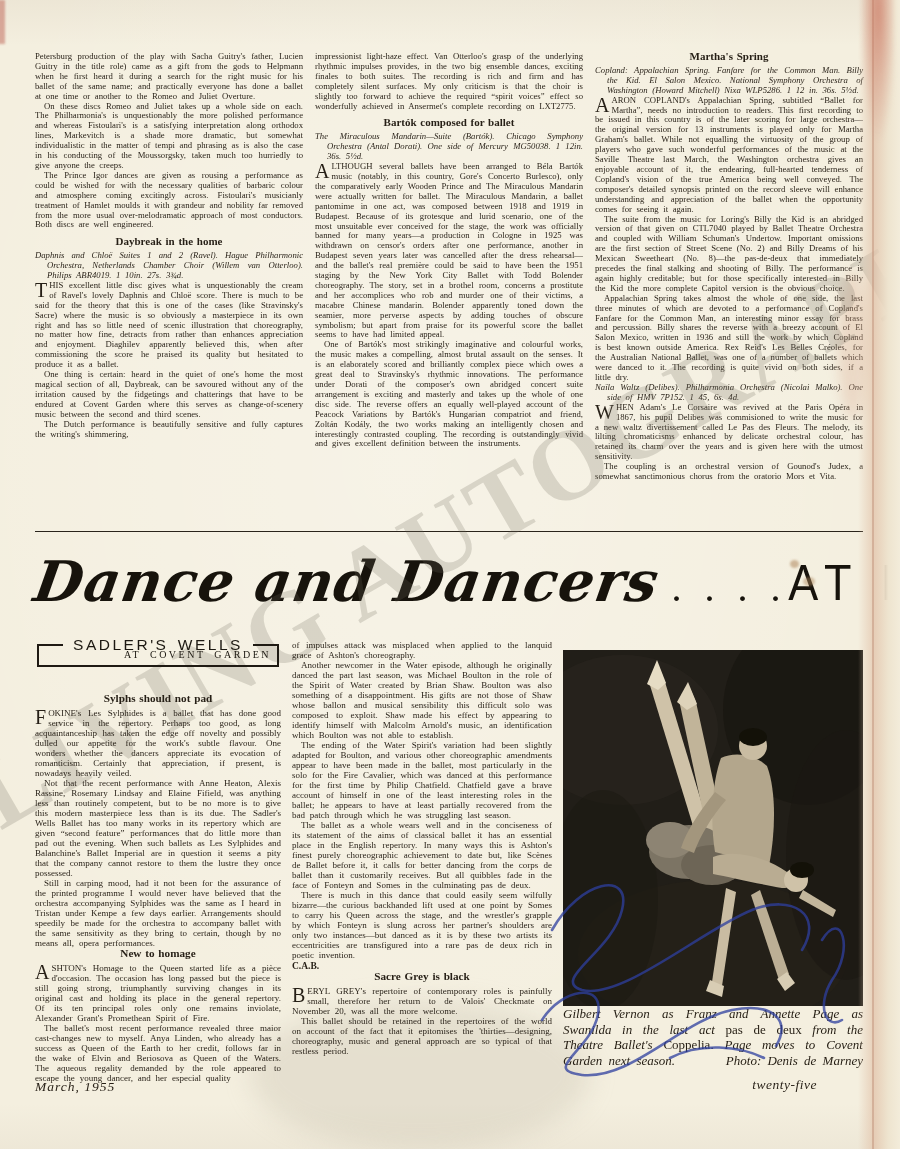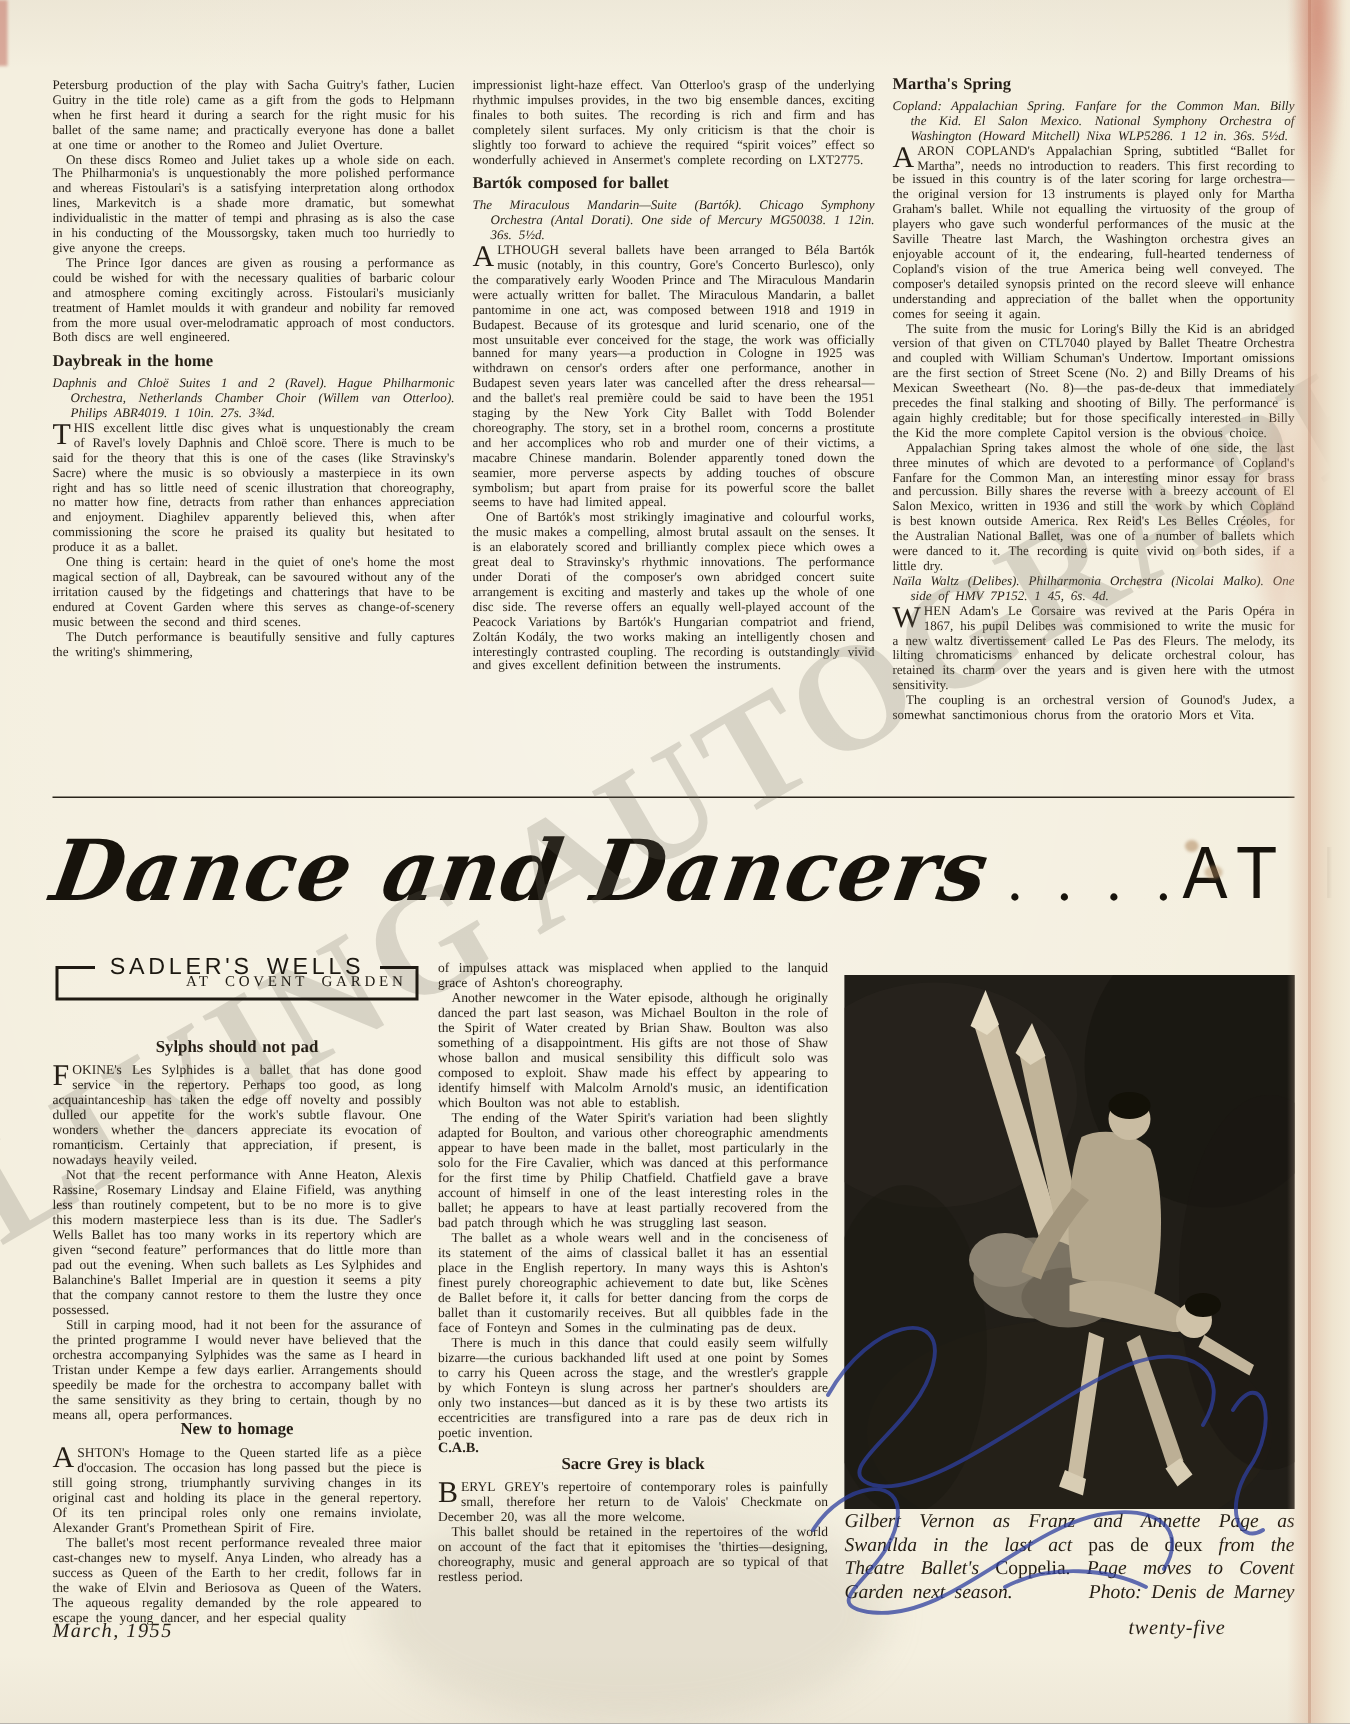--- a/index.html
+++ b/index.html
@@ -8,21 +8,21 @@
   .page::before{content:"";position:absolute;inset:0;
         background:radial-gradient(ellipse at 45% 40%, rgba(255,255,255,.25), rgba(0,0,0,0) 70%),
                    linear-gradient(180deg, rgba(120,90,60,.06), rgba(0,0,0,0) 4%, rgba(0,0,0,0) 96%, rgba(120,90,60,.05));
         pointer-events:none;z-index:1;}
 
   
   .top{position:absolute;left:35px;top:52px;width:828px;display:flex;gap:12px;z-index:2;}
   .col{width:268px;font-size:8.7px;line-height:9.9px;text-align:justify;word-spacing:2.4px;}
   .col p{margin:0;}
   .col p.ind{text-indent:9px;}
-  .rec-head{font-weight:bold;font-size:11px;margin:7px 0 4px;word-spacing:1px;}
+  .rec-head{text-align:center;font-weight:bold;font-size:11px;margin:7px 0 4px;word-spacing:1px;}
   .listing{font-style:italic;padding-left:12px;text-indent:-12px;margin-bottom:1px;}
   .dropcap{float:left;font-size:20px;line-height:17px;padding:1px 2px 0 0;}
 
   
   .rule-top{position:absolute;left:35px;top:531px;width:828px;border-top:1.7px solid #2a241b;z-index:2;}
   .banner{position:absolute;left:35px;top:548px;width:828px;height:78px;display:flex;align-items:baseline;z-index:2;}
   .script-title{font-family:"DejaVu Serif",serif;font-style:italic;font-weight:bold;font-size:56px;
         transform:skewX(-9deg);letter-spacing:1px;white-space:nowrap;color:#17130c;}
   .dots{flex:1;text-align:center;font-size:30px;font-weight:bold;letter-spacing:9px;color:#17130c;padding-left:14px;white-space:nowrap;}
   .athome{font-family:"Liberation Sans",sans-serif;font-size:45px;letter-spacing:9px;font-weight:400;
@@ -130,21 +130,21 @@
     </div>
 
     <div class="bcol bcol2">
       <p>of impulses attack was misplaced when applied to the lanquid grace of Ashton's choreography.</p>
       <p class="ind">Another newcomer in the Water episode, although he originally danced the part last season, was Michael Boulton in the role of the Spirit of Water created by Brian Shaw. Boulton was also something of a disappointment. His gifts are not those of Shaw whose ballon and musical sensibility this difficult solo was composed to exploit. Shaw made his effect by appearing to identify himself with Malcolm Arnold's music, an identification which Boulton was not able to establish.</p>
       <p class="ind">The ending of the Water Spirit's variation had been slightly adapted for Boulton, and various other choreographic amendments appear to have been made in the ballet, most particularly in the solo for the Fire Cavalier, which was danced at this performance for the first time by Philip Chatfield. Chatfield gave a brave account of himself in one of the least interesting roles in the ballet; he appears to have at least partially recovered from the bad patch through which he was struggling last season.</p>
       <p class="ind">The ballet as a whole wears well and in the conciseness of its statement of the aims of classical ballet it has an essential place in the English repertory. In many ways this is Ashton's finest purely choreographic achievement to date but, like Scènes de Ballet before it, it calls for better dancing from the corps de ballet than it customarily receives. But all quibbles fade in the face of Fonteyn and Somes in the culminating pas de deux.</p>
       <p class="ind">There is much in this dance that could easily seem wilfully bizarre—the curious backhanded lift used at one point by Somes to carry his Queen across the stage, and the wrestler's grapple by which Fonteyn is slung across her partner's shoulders are only two instances—but danced as it is by these two artists its eccentricities are transfigured into a rare pas de deux rich in poetic invention.</p>
       <div class="byline">C.A.B.</div>
       <h3 class="sec-head">Sacre Grey is black</h3>
-      <p><span class="dropcap">B</span><span>ERYL GREY's repertoire of contemporary roles is painfully small, therefore her return to de Valois' Checkmate on December 20, was all the more welcome.</span></p>
+      <p><span class="dropcap">B</span><span>ERYL GREY's repertoire of contemporary roles is painfully small, therefore her return to de Valois' Checkmate on November 20, was all the more welcome.</span></p>
       <p class="ind">This ballet should be retained in the repertoires of the world on account of the fact that it epitomises the 'thirties—designing, choreography, music and general approach are so typical of that restless period.</p>
     </div>
 
     <div class="bcol bcol3">
       <div class="photo">
         <svg width="300" height="356" viewBox="0 0 300 356">
           <rect width="300" height="356" fill="#211e18"></rect>
           <ellipse cx="60" cy="80" rx="95" ry="75" fill="#2b2720" opacity=".55"></ellipse>
           <ellipse cx="245" cy="60" rx="85" ry="95" fill="#181510" opacity=".7"></ellipse>
           <ellipse cx="150" cy="305" rx="135" ry="75" fill="#272217" opacity=".5"></ellipse>

